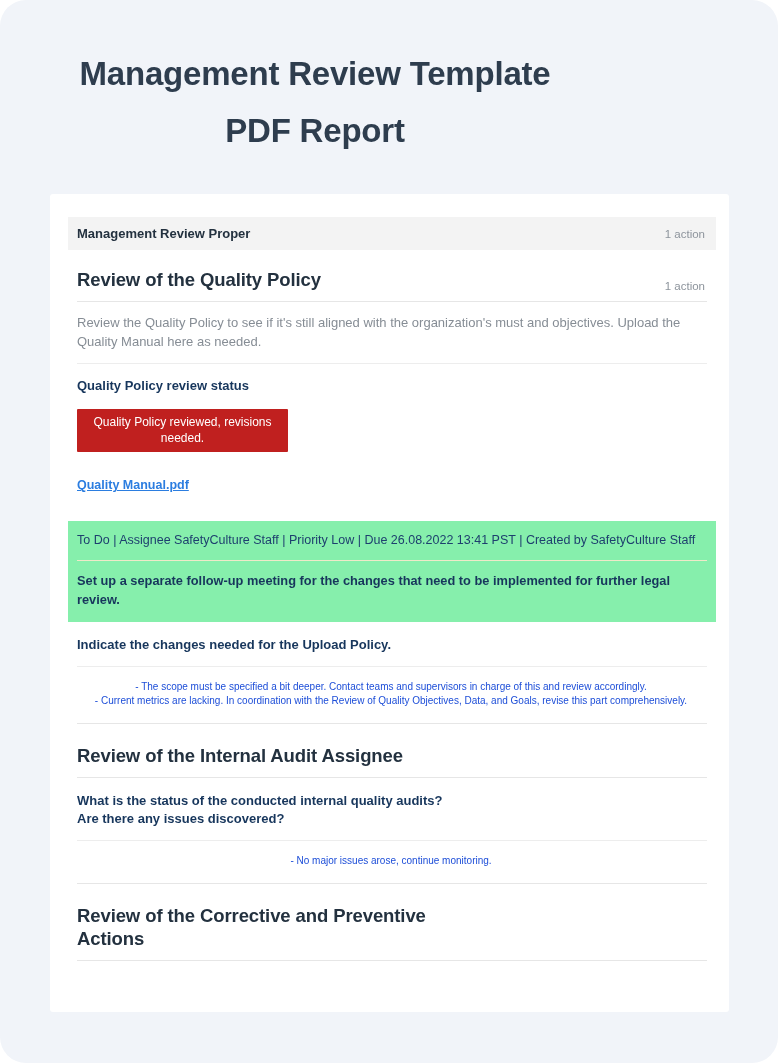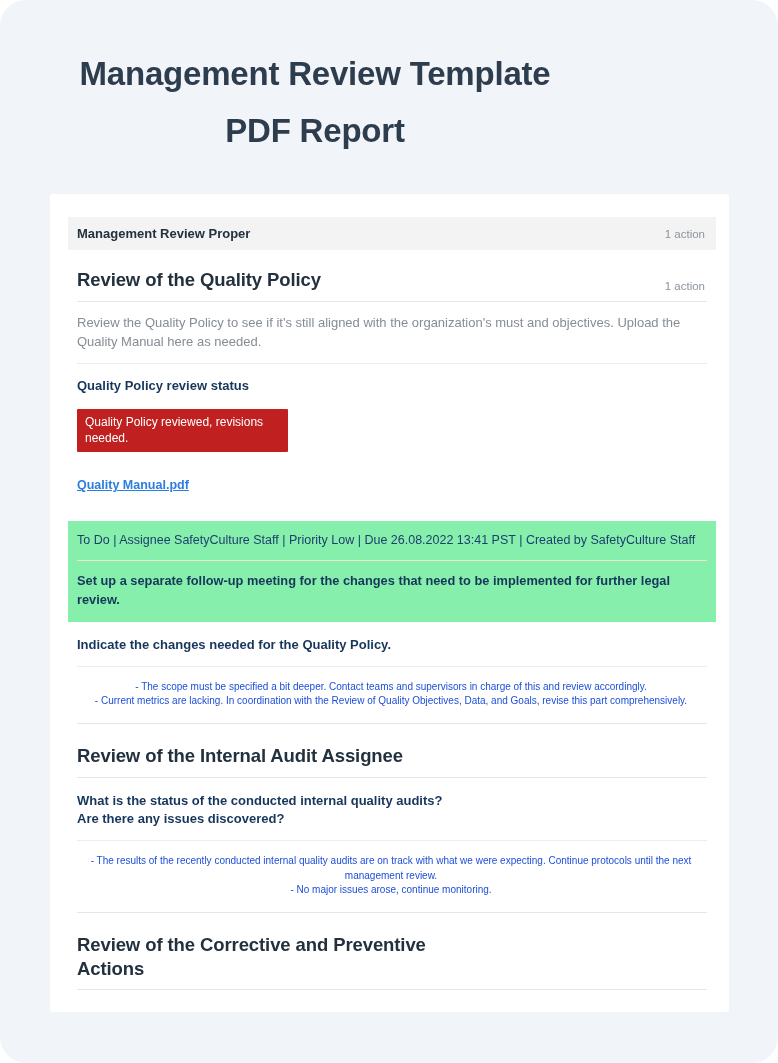--- a/index.html
+++ b/index.html
@@ -129,20 +129,21 @@
     flex: 1 1 auto;
   }
   .q-label.wide { max-width: 430px; }
   .badge-red {
     flex: 0 0 auto;
     width: 211px;
     background: #c0201f;
     color: #ffffff;
     font-size: 12px;
     line-height: 1.32;
+    text-align: center;
     padding: 6px 8px;
     box-sizing: border-box;
     border-radius: 1px;
   }
 
   
   .attachment {
     padding: 10px 0 28px 9px;
   }
   .attachment a {
@@ -228,21 +229,21 @@
         <a href="#">Quality Manual.pdf</a>
       </div>
 
       <div class="action-block">
         <div class="action-meta">To Do  |  Assignee SafetyCulture Staff  |  Priority Low  |  Due 26.08.2022 13:41 PST  |  Created by SafetyCulture Staff</div>
         <div class="action-sep"></div>
         <div class="action-desc">Set up a separate follow-up meeting for the changes that need to be implemented for further legal review.</div>
       </div>
 
       <div class="q-plain">
-        <span class="q-label">Indicate the changes needed for the Quality Policy.</span>
+        <span class="q-label">Indicate the changes needed for the Upload Policy.</span>
       </div>
       <div class="divider soft"></div>
 
       <div class="answer">
         <p>- The scope must be specified a bit deeper. Contact teams and supervisors in charge of this and review accordingly.</p>
         <p>- Current metrics are lacking. In coordination with the Review of Quality Objectives, Data, and Goals, revise this part comprehensively.</p>
       </div>
       <div class="divider"></div>
 
       <div class="heading-row tight">
@@ -252,21 +253,20 @@
 
       <div class="q-plain">
         <span class="q-label">
           <span>What is the status of the conducted internal quality audits?</span><br>
           <span>Are there any issues discovered?</span>
         </span>
       </div>
       <div class="divider soft"></div>
 
       <div class="answer">
-        <p>- The results of the recently conducted internal quality audits are on track with what we were expecting. Continue protocols until the next management review.</p>
         <p>- No major issues arose, continue monitoring.</p>
       </div>
       <div class="divider"></div>
 
       <div class="heading-row tight">
         <span class="h-major">
           <span>Review of the Corrective and Preventive</span><br>
           <span>Actions</span>
         </span>
       </div>

